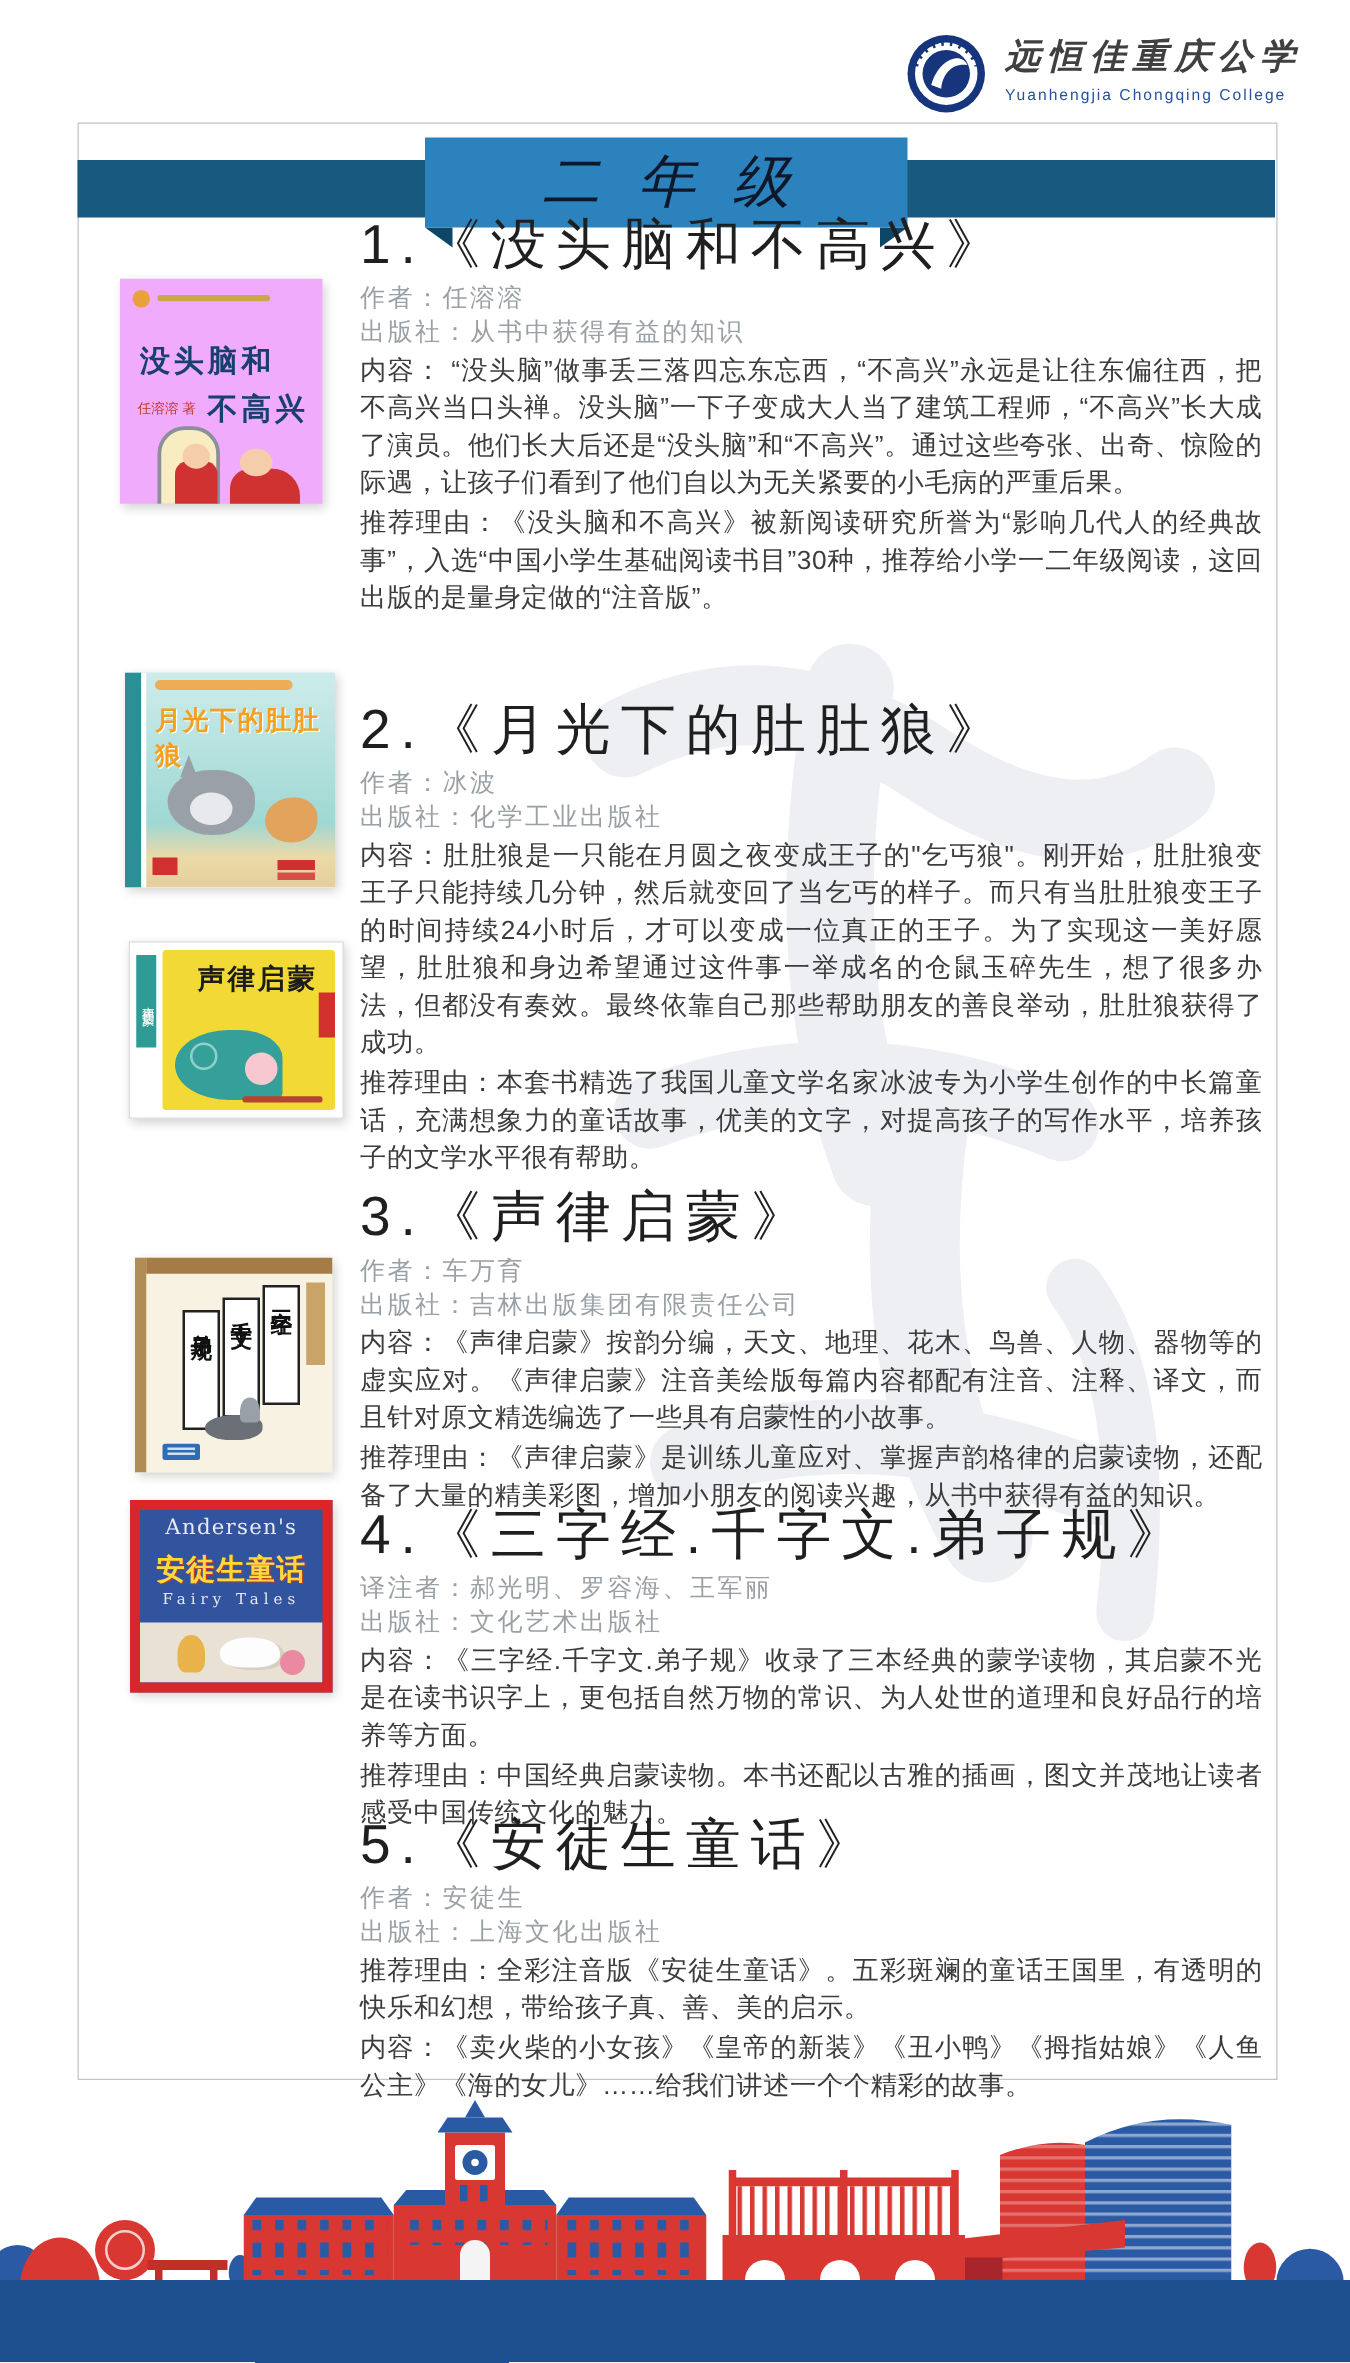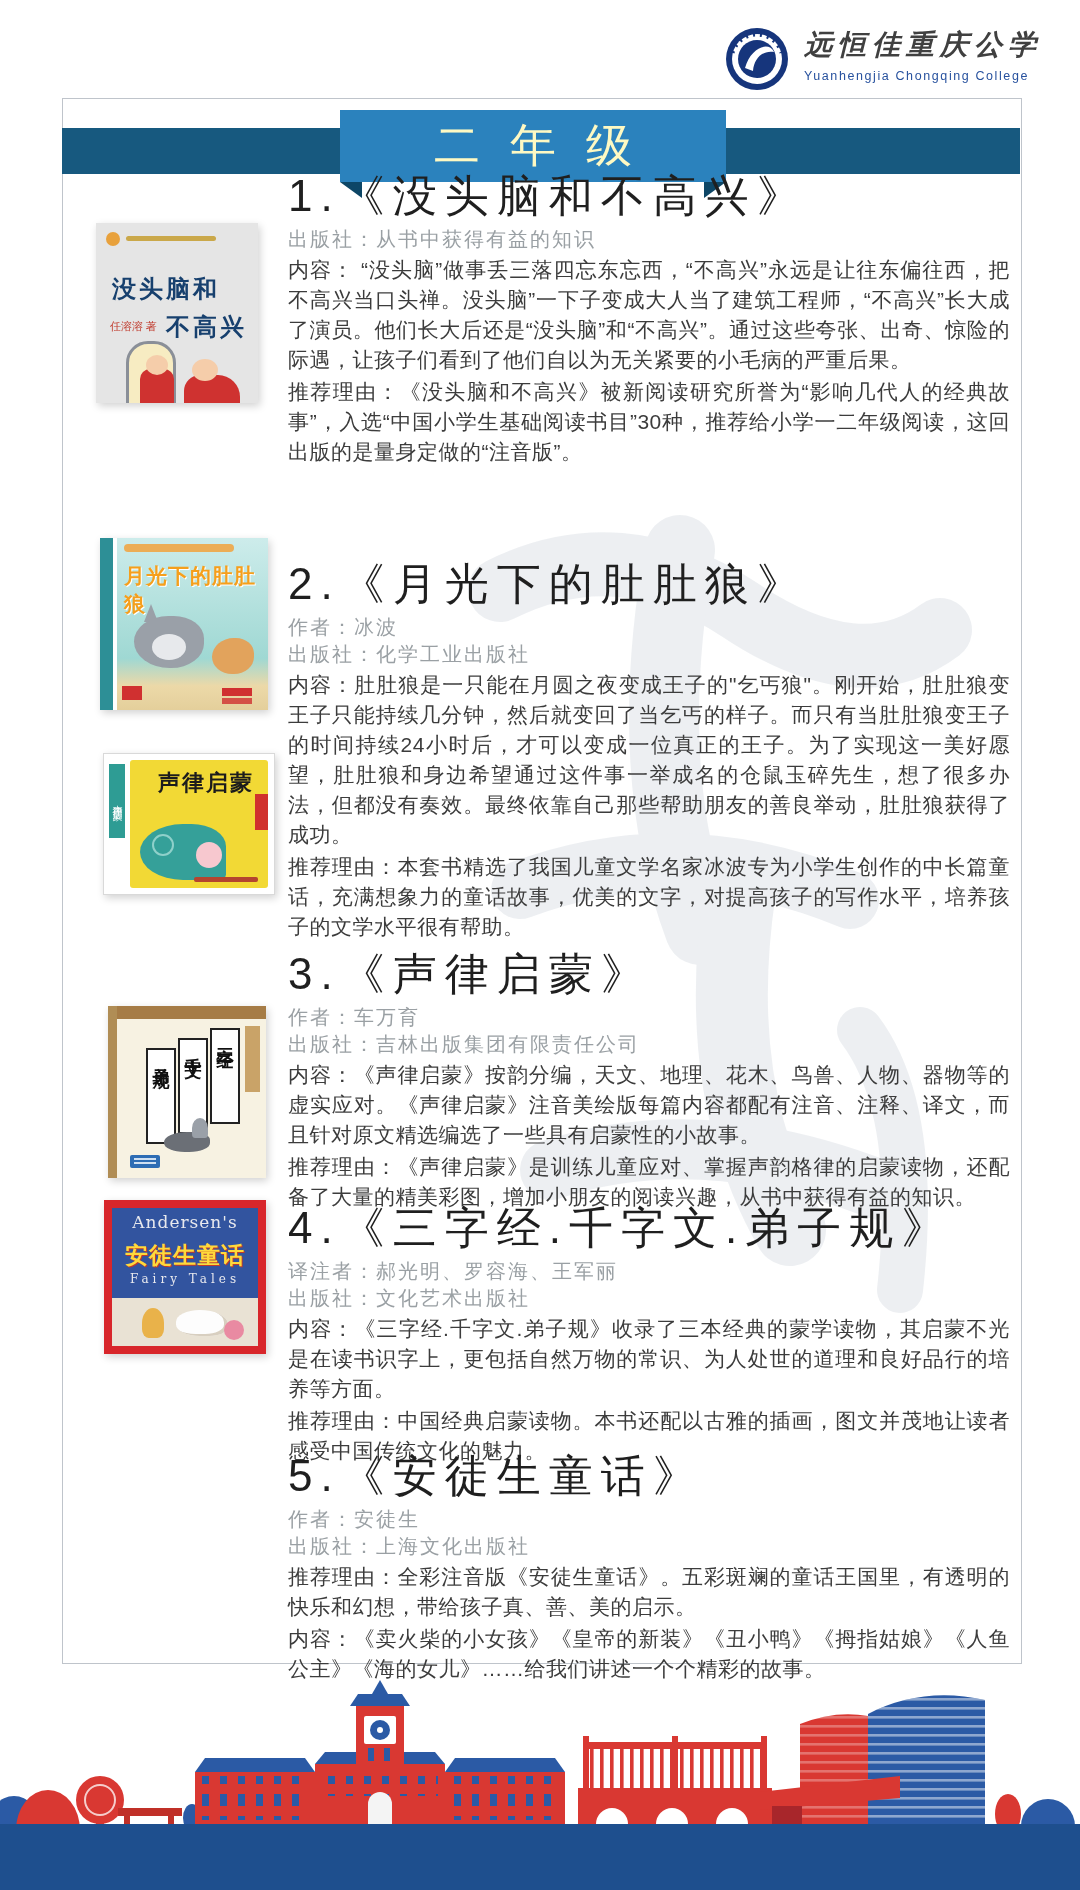--- a/index.html
+++ b/index.html
@@ -18,36 +18,36 @@
   .card{position:absolute;left:62px;top:98px;width:958px;height:1564px;
         border:1px solid #bfc4cb;background:#fff;}
 
   
   .watermark{position:absolute;left:380px;top:470px;opacity:.55;pointer-events:none;}
 
   
   .ribbon-band{position:absolute;left:62px;top:128px;width:958px;height:46px;background:#17597f;}
   .ribbon-panel{position:absolute;left:340px;top:110px;width:386px;height:72px;background:#2b82bd;
                 display:flex;align-items:center;justify-content:center;}
-  .ribbon-panel .grade{font-size:46px;color:#fef9c3;letter-spacing:30px;text-indent:30px;font-weight:400;}
+  .ribbon-panel .grade{font-size:46px;color:#0f172a;letter-spacing:30px;text-indent:30px;font-weight:400;font-style:italic;}
   .fold{position:absolute;top:182px;width:0;height:0;}
   .fold-left{left:340px;border-top:16px solid #0d4666;border-left:22px solid transparent;}
   .fold-right{left:704px;border-top:16px solid #0d4666;border-right:22px solid transparent;}
 
   
   .book-text{position:absolute;left:288px;width:722px;}
   .book-title{font-size:44px;line-height:52px;color:#1f1f1f;letter-spacing:8px;font-weight:400;margin:0 0 4px 0;}
   .meta-line{font-size:20px;line-height:27px;color:#9aa0a4;letter-spacing:2px;}
   .para{font-size:21px;line-height:30px;color:#3c3c3c;text-align:justify;margin:2px 0 0 0;letter-spacing:.5px;}
 
   
   .cover{position:absolute;box-shadow:2px 3px 8px rgba(0,0,0,.18);overflow:hidden;}
 
   
-  .cover1{left:96px;top:223px;width:162px;height:180px;background:#e5e5e5;font-family:Liberation Serif, serif;}
+  .cover1{left:96px;top:223px;width:162px;height:180px;background:#f0abfc;font-family:Liberation Serif, serif;}
   .c1-dot{position:absolute;left:10px;top:9px;width:14px;height:14px;border-radius:50%;background:#e8a13c;}
   .c1-bar{position:absolute;left:30px;top:13px;width:90px;height:5px;background:#caa84a;border-radius:3px;}
   .c1-t1{position:absolute;left:16px;top:50px;font-size:24px;font-weight:bold;color:#17406e;letter-spacing:3px;}
   .c1-t2{position:absolute;left:70px;top:88px;font-size:24px;font-weight:bold;color:#17406e;letter-spacing:3px;text-align:center;}
   .c1-author{position:absolute;left:14px;top:96px;font-size:11px;color:#c0392b;}
   .c1-mirror{position:absolute;left:30px;top:118px;width:44px;height:74px;border:3px solid #8a8f98;
              border-radius:22px 22px 4px 4px;background:#f7ecc2;}
   .c1-fig{position:absolute;background:#cf3230;border-radius:10px 10px 4px 4px;}
   .c1-fig1{left:44px;top:146px;width:34px;height:50px;}
   .c1-fig2{left:88px;top:152px;width:56px;height:44px;border-radius:16px 22px 6px 6px;}
@@ -221,20 +221,21 @@
     <div class="c5-l3">Fairy Tales</div>
     <div class="c5-art">
       <div class="c5-kid"></div>
       <div class="c5-goat"></div>
       <div class="c5-pink"></div>
     </div>
   </div>
 
   <div class="book-text" style="top:170px">
     <h2 class="book-title">1.《没头脑和不高兴》</h2>
+    <div class="meta-line">作者：任溶溶</div>
     <div class="meta-line">出版社：从书中获得有益的知识</div>
     <p class="para">内容： “没头脑”做事丢三落四忘东忘西，“不高兴”永远是让往东偏往西，把不高兴当口头禅。没头脑”一下子变成大人当了建筑工程师，“不高兴”长大成了演员。他们长大后还是“没头脑”和“不高兴”。通过这些夸张、出奇、惊险的际遇，让孩子们看到了他们自以为无关紧要的小毛病的严重后果。</p>
     <p class="para">推荐理由：《没头脑和不高兴》被新阅读研究所誉为“影响几代人的经典故事”，入选“中国小学生基础阅读书目”30种，推荐给小学一二年级阅读，这回出版的是量身定做的“注音版”。</p>
   </div>
 
   <div class="book-text" style="top:558px">
     <h2 class="book-title">2.《月光下的肚肚狼》</h2>
     <div class="meta-line">作者：冰波</div>
     <div class="meta-line">出版社：化学工业出版社</div>
     <p class="para">内容：肚肚狼是一只能在月圆之夜变成王子的"乞丐狼"。刚开始，肚肚狼变王子只能持续几分钟，然后就变回了当乞丐的样子。而只有当肚肚狼变王子的时间持续24小时后，才可以变成一位真正的王子。为了实现这一美好愿望，肚肚狼和身边希望通过这件事一举成名的仓鼠玉碎先生，想了很多办法，但都没有奏效。最终依靠自己那些帮助朋友的善良举动，肚肚狼获得了成功。</p>

